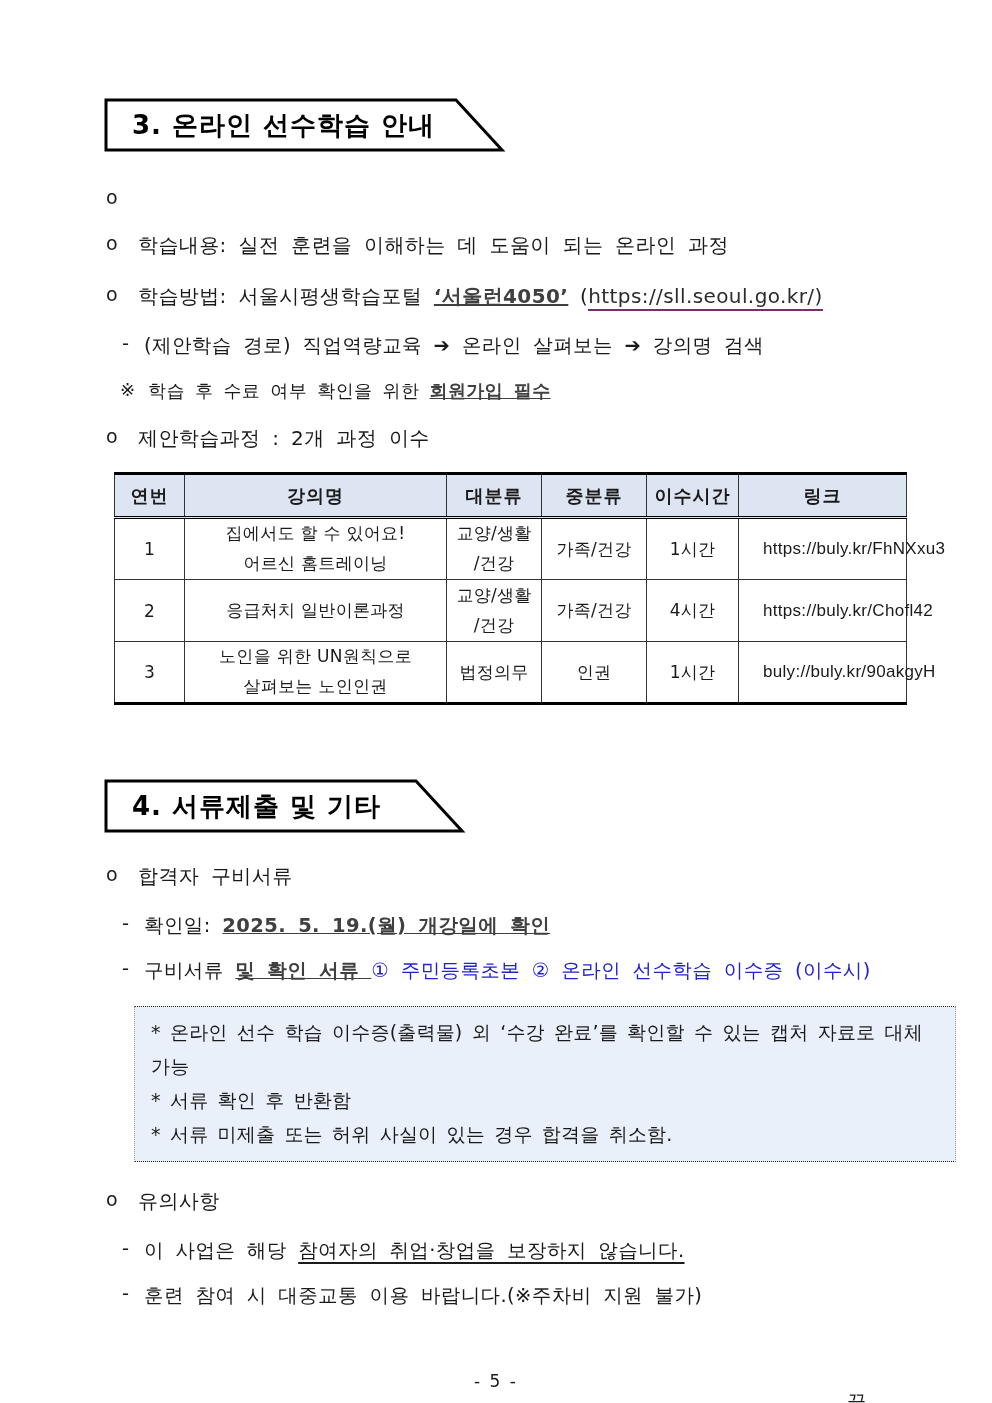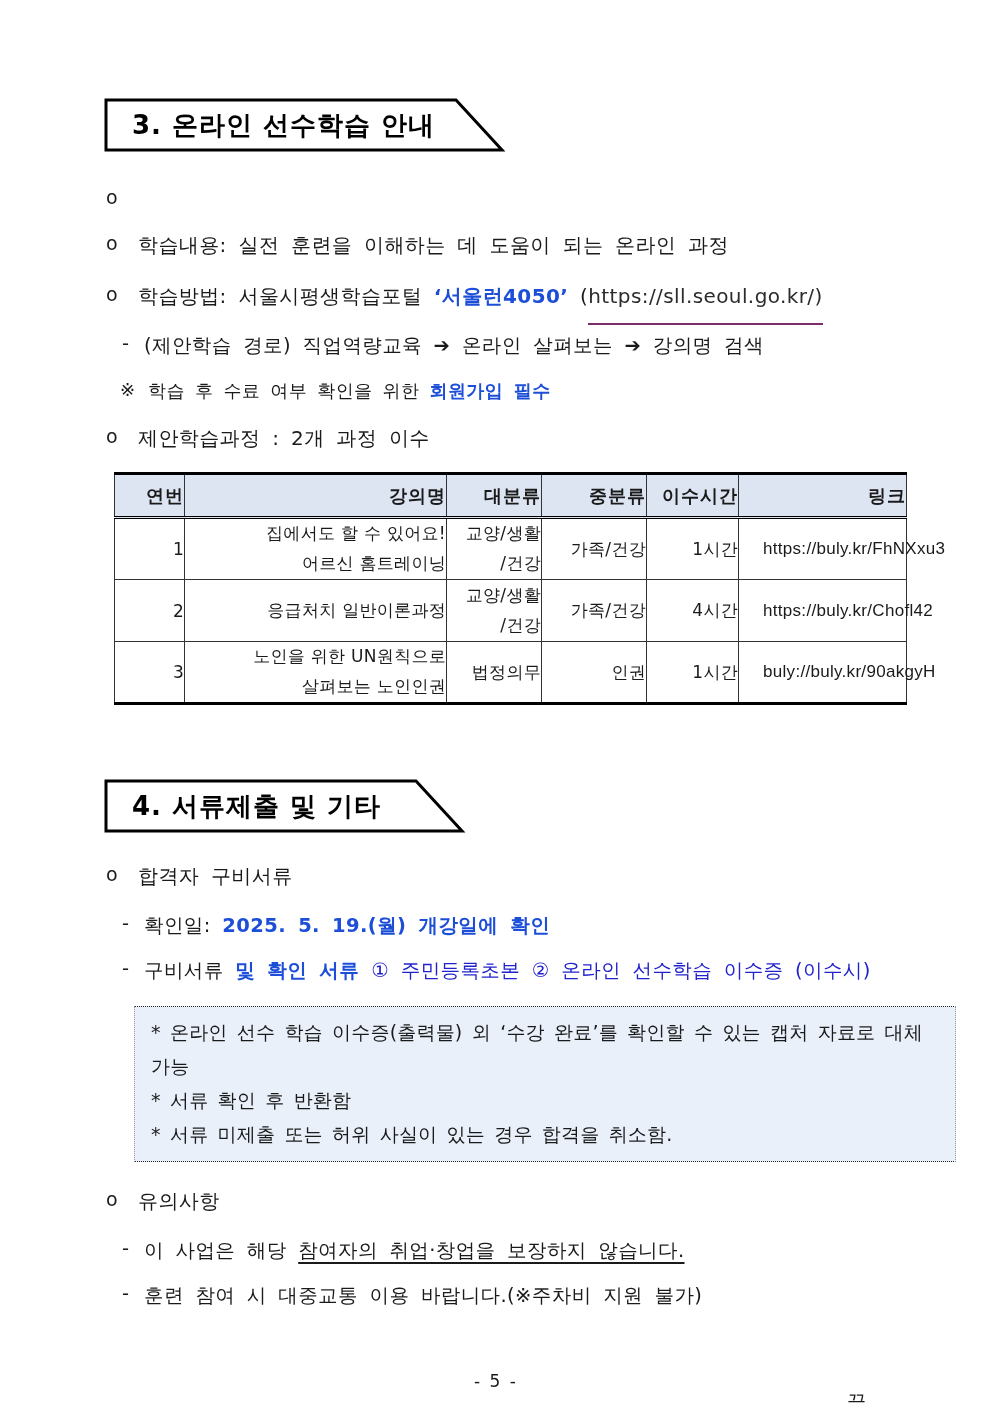--- a/index.html
+++ b/index.html
@@ -28,32 +28,32 @@
   }
 
   
   .line { display: flex; align-items: flex-start; }
   .lvl-o { margin-left: 2px; font-size: 20px; letter-spacing: 0.4px; word-spacing: 5px; }
   .lvl-o .marker { width: 32px; flex: 0 0 32px; font-size: 19px; }
   .lvl-dash { margin-left: 18px; font-size: 19.5px; letter-spacing: 0.4px; word-spacing: 5px; }
   .lvl-dash .marker { width: 22px; flex: 0 0 22px; }
   .lvl-ref { margin-left: 16px; font-size: 18px; letter-spacing: 0.4px; word-spacing: 4px; }
   .lvl-ref .marker { width: 28px; flex: 0 0 28px; }
-  b { font-weight: 700; color: #1d4ed8; }
-  .url-link { color: #2b2b2b; border-bottom: 2px solid #7a2d67; padding-bottom: 15px; }
+  b { font-weight: 700; color: #404040; text-decoration: underline; }
+  .url-link { color: #2b2b2b; border-bottom: 2px solid #7a2d67; padding-bottom: 1px; }
   .blue { color: #2222cc; }
   .ul-black { text-decoration: underline; text-underline-offset: 5px; text-decoration-thickness: 1.5px; }
 
   
   table.course {
     margin: 20px 0 0 10px;
     border-collapse: collapse;
     width: 792px;
     table-layout: fixed;
-    text-align: right;
+    text-align: center;
     border-top: 3px solid #000;
     border-bottom: 3px solid #000;
     border-left: 1.5px solid #000;
     border-right: 1.5px solid #000;
   }
   table.course th, table.course td { border: 1px solid #333; }
   table.course thead th {
     background: #dde4f2;
     height: 44px;
     font-size: 18px; font-weight: 700;

